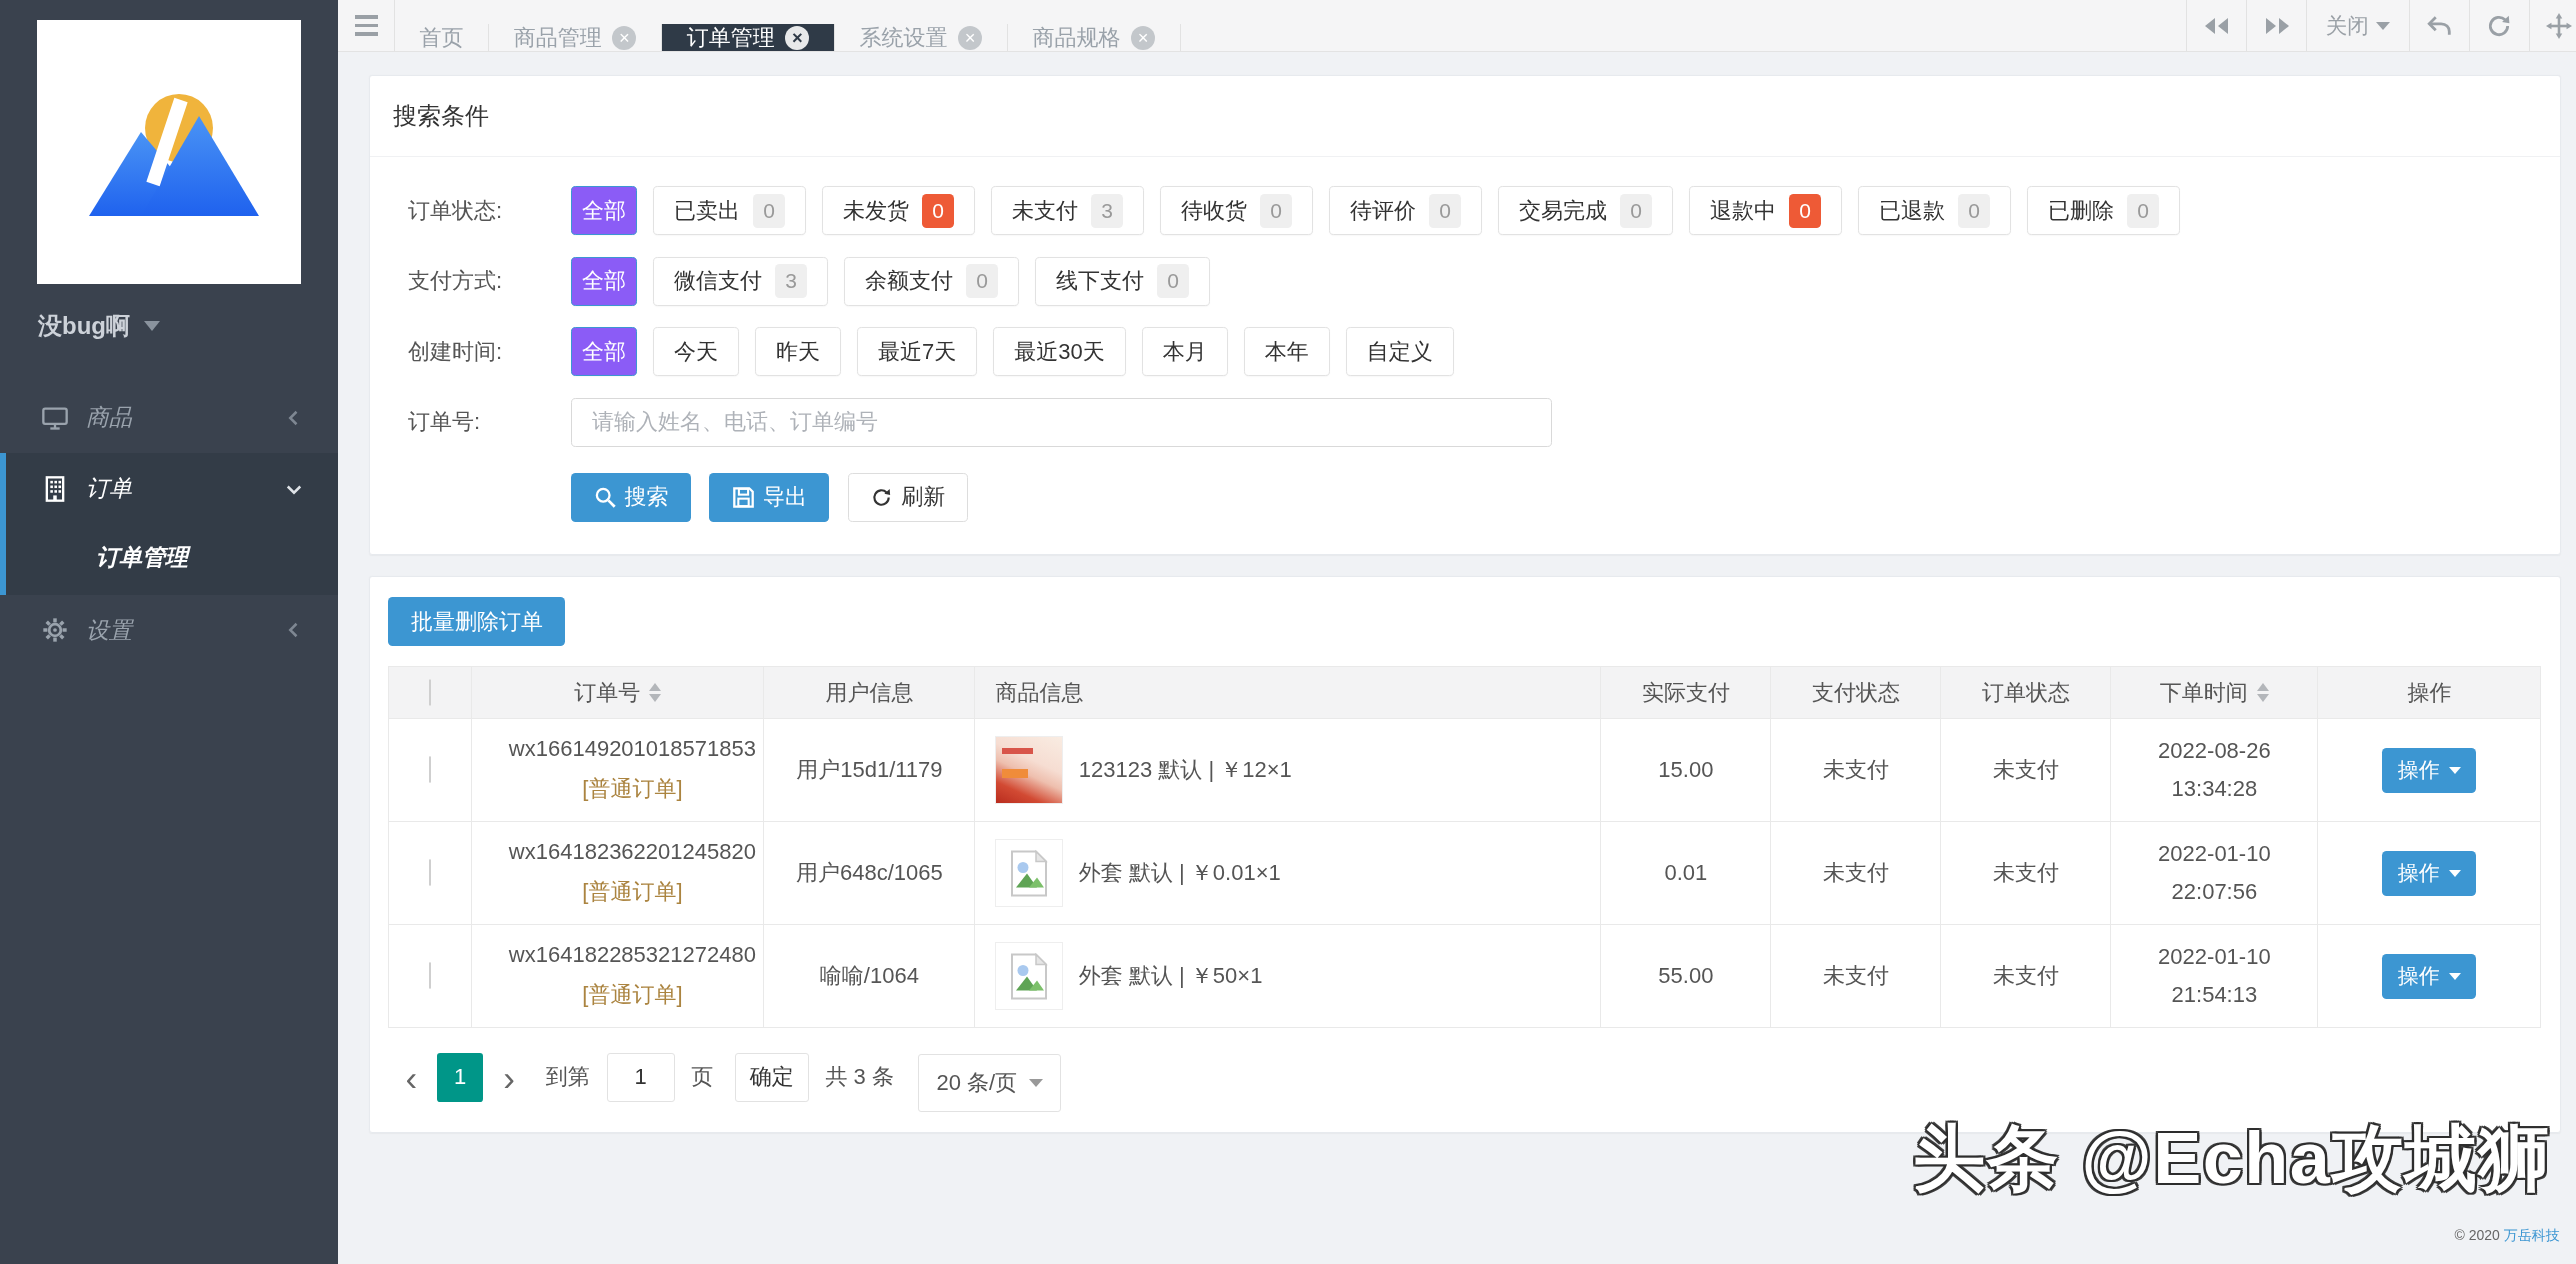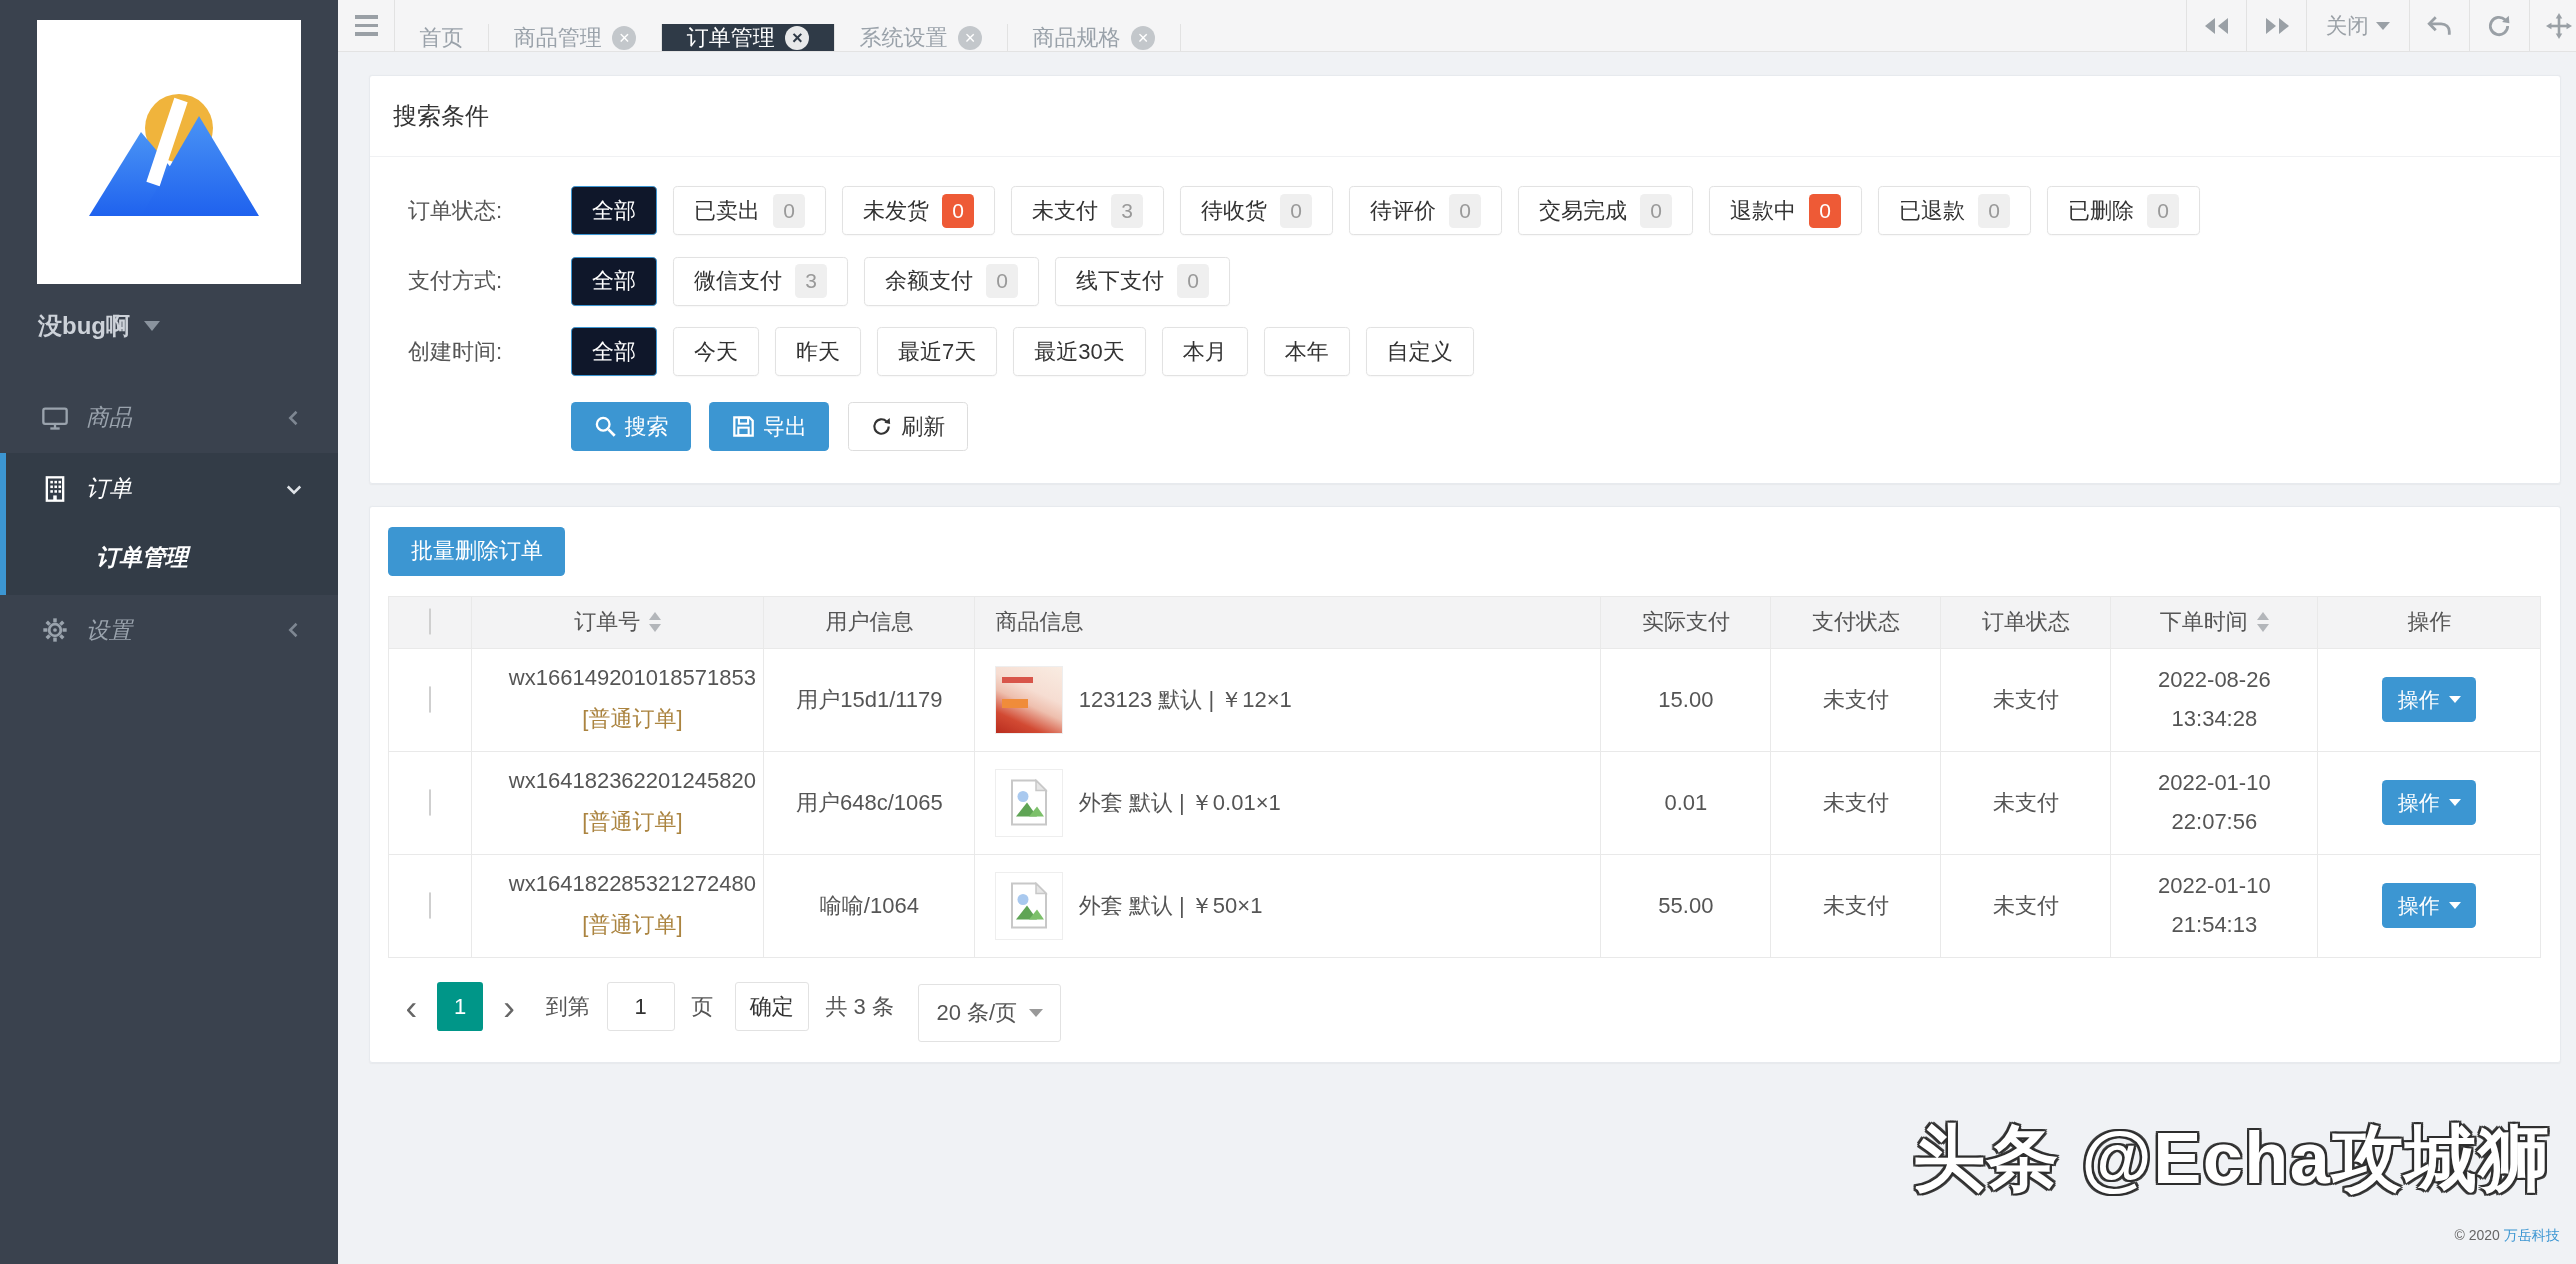--- a/index.html
+++ b/index.html
@@ -47,21 +47,21 @@
   .content { flex:1; padding:23px 28px 0 31px; position:relative; }
   .panel { background:#fff; border:0.8px solid #e7eaee; border-radius:3.1px; box-shadow:0 0.8px 1.5px rgba(0,0,0,.04); }
   .panel-header { padding:0 23px; height:81px; display:flex; align-items:center; font-size:24px; color:#333; border-bottom:0.8px solid #f0f1f3; }
 
   .search-body { padding:29px 23px 32px 38px; }
   .form-row { display:flex; align-items:center; margin-bottom:21.5px; min-height:49px; }
   .form-row:last-child { margin-bottom:0; }
   .form-label { width:163px; font-size:22px; color:#555; flex-shrink:0; }
   .opts { display:flex; gap:16px; flex-wrap:wrap; }
   .fbtn { height:49px; display:inline-flex; align-items:center; gap:13px; padding:0 20px; background:#fff; border:0.8px solid #e2e2e2; border-radius:4.6px; font-size:22px; color:#333; cursor:pointer; box-shadow:0 0.8px 1.5px rgba(0,0,0,.03); font-family:inherit; }
-  .fbtn.active { background:#0f172a; border-color:#3c96d2; color:#fff; padding:0 20px; }
+  .fbtn.active { background:#8b5cf6; border-color:#3c96d2; color:#fff; padding:0 10px; }
   .badge { min-width:32px; height:34px; line-height:34px; padding:0 7.7px; border-radius:4.6px; background:#efefef; color:#999; font-size:21px; text-align:center; }
   .badge.red { background:#ee5a36; color:#fff; }
   .order-input { width:981px; height:49px; border:0.8px solid #d9d9d9; border-radius:4.6px; padding:0 20px; font-size:22px; color:#333; outline:none; font-family:inherit; }
   .order-input::placeholder { color:#aeb2b8; }
   .btn-row { margin-top:26px; }
   .btn-row .spacer { width:163px; flex-shrink:0; }
   .btn { height:49px; display:inline-flex; align-items:center; gap:8px; padding:0 21.5px; border-radius:4.6px; font-size:22px; cursor:pointer; border:0.8px solid transparent; font-family:inherit; }
   .btn svg { width:23px; height:23px; }
   .btn.primary { background:#3c96d2; color:#fff; }
   .btn.default { background:#fff; color:#333; border-color:#ddd; }
@@ -372,20 +372,24 @@
                 </button>
               <button class="fbtn">
                   <span>本年</span>
                 </button>
               <button class="fbtn">
                   <span>自定义</span>
                 </button>
             </div>
           </div>
 
+          <div class="form-row">
+            <div class="form-label">订单号:</div>
+            <input class="order-input" type="text" placeholder="请输入姓名、电话、订单编号" style="">
+          </div>
 
           <div class="form-row btn-row">
             <div class="spacer"></div>
             <button class="btn primary">
               <svg viewBox="0 0 20 20">
                   <circle cx="8" cy="8" r="5.5" fill="none" stroke="#fff" stroke-width="2"></circle>
                   <line x1="12.5" y1="12.5" x2="18" y2="18" stroke="#fff" stroke-width="2.4"></line>
                 </svg>
               <span>搜索</span>
             </button>

